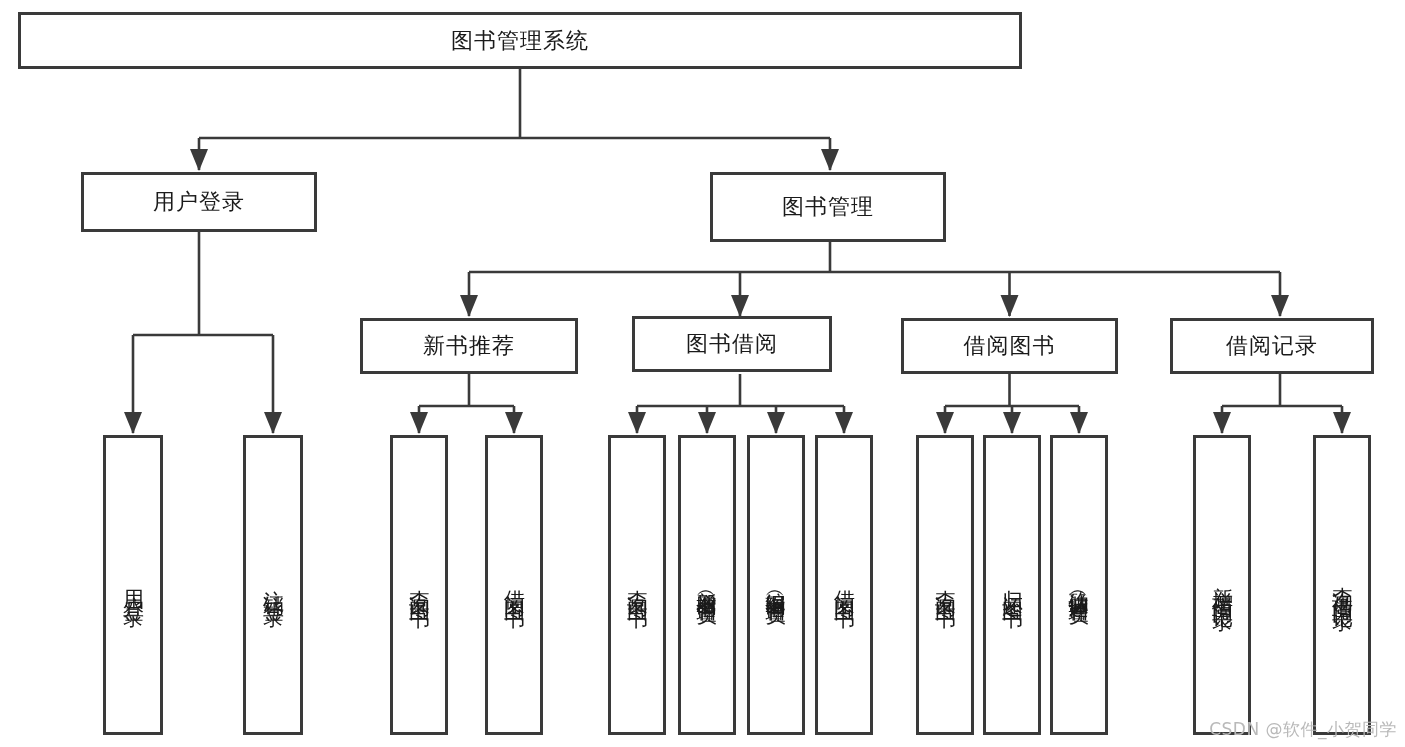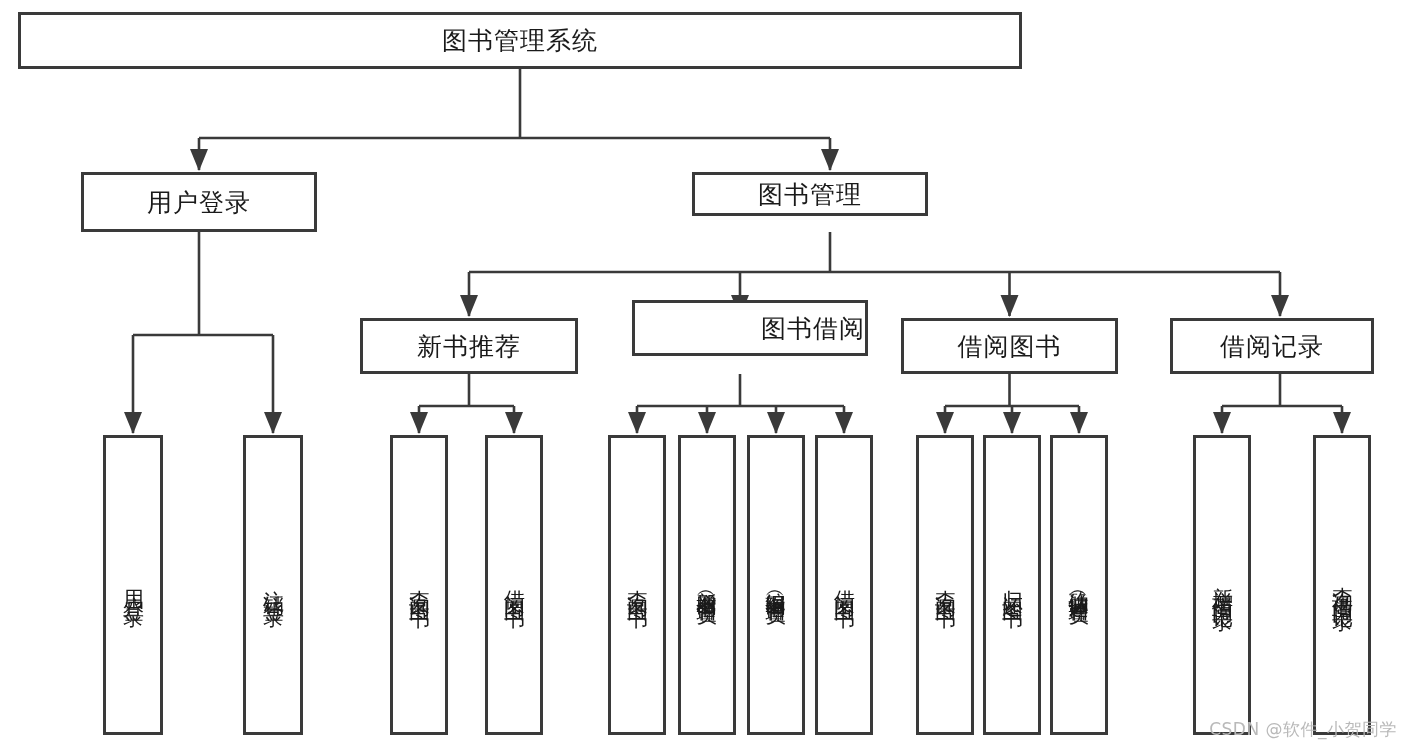--- a/index.html
+++ b/index.html
@@ -58,21 +58,21 @@
     overflow: hidden;
   }
   .box-cell {
     position: absolute;
     box-sizing: border-box;
     border: 3px solid #3a3a3a;
     background: #ffffff;
     display: flex;
     align-items: center;
     justify-content: center;
-    font-size: 25px;
+    font-size: 22px;
     color: #1a1a1a;
     letter-spacing: 1px;
   }
   #watermark {
     position: absolute;
     right: 8px;
     bottom: 6px;
     font-family: "DejaVu Sans", "Liberation Sans", sans-serif;
     font-size: 17px;
     color: #b9b9b9;
@@ -142,27 +142,27 @@
         <polygon points="1333,412 1351,412 1342,434" class="arrow-head"></polygon>
       </g>
   </svg>
   <div id="boxes-layer">
       <div class="box-cell" style="left: 18px; top: 12px; width: 1004px; height: 57px;">
         <div>图书管理系统</div>
       </div>
       <div class="box-cell" style="left: 81px; top: 172px; width: 236px; height: 60px;">
         <div>用户登录</div>
       </div>
-      <div class="box-cell" style="left: 692px; top: 172px; width: 236px; height: 44px;">
+      <div class="box-cell" style="left: 710px; top: 172px; width: 236px; height: 70px;">
         <div>图书管理</div>
       </div>
       <div class="box-cell" style="left: 360px; top: 318px; width: 218px; height: 56px;">
         <div>新书推荐</div>
       </div>
-      <div class="box-cell" style="left: 632px; top: 300px; width: 236px; height: 56px; justify-content: flex-end;">
+      <div class="box-cell" style="left: 632px; top: 316px; width: 200px; height: 56px;">
         <div>图书借阅</div>
       </div>
       <div class="box-cell" style="left: 901px; top: 318px; width: 217px; height: 56px;">
         <div>借阅图书</div>
       </div>
       <div class="box-cell" style="left: 1170px; top: 318px; width: 204px; height: 56px;">
         <div>借阅记录</div>
       </div>
       <div class="leaf-cell" style="left: 103px; top: 435px; width: 60px; height: 300px;">
         <div class="leaf-vtext">用户登录</div>

